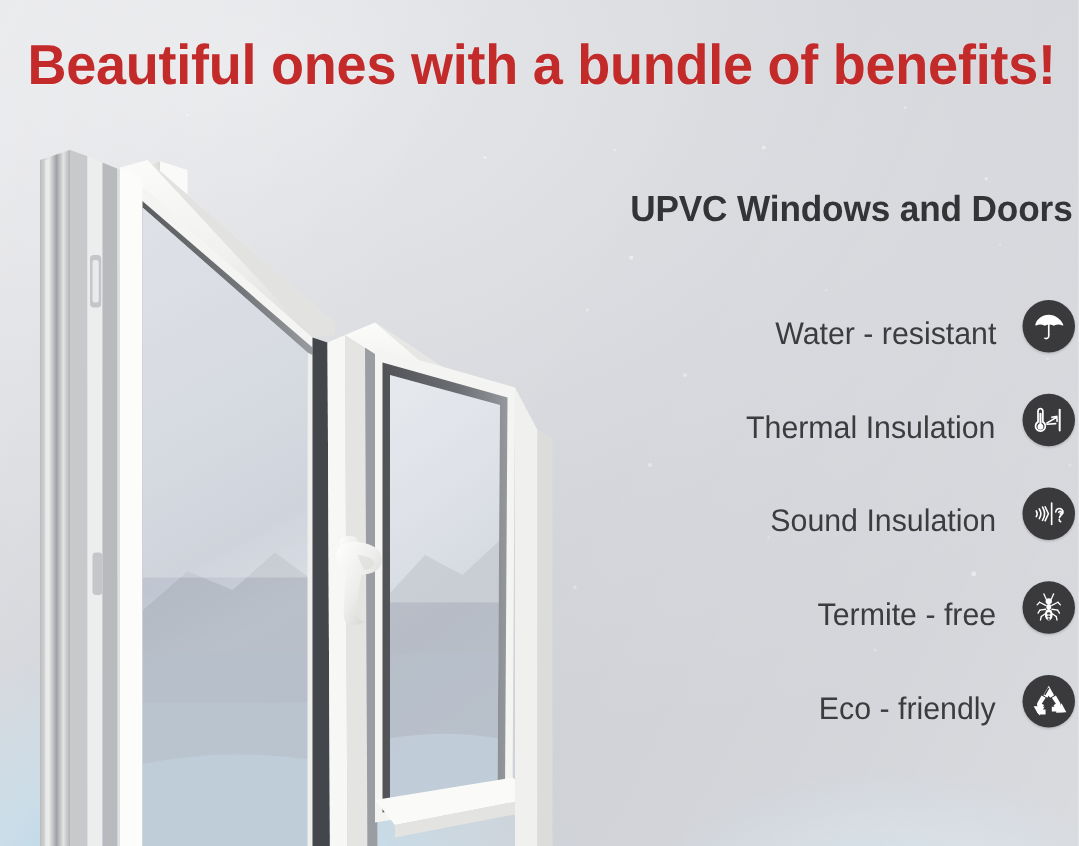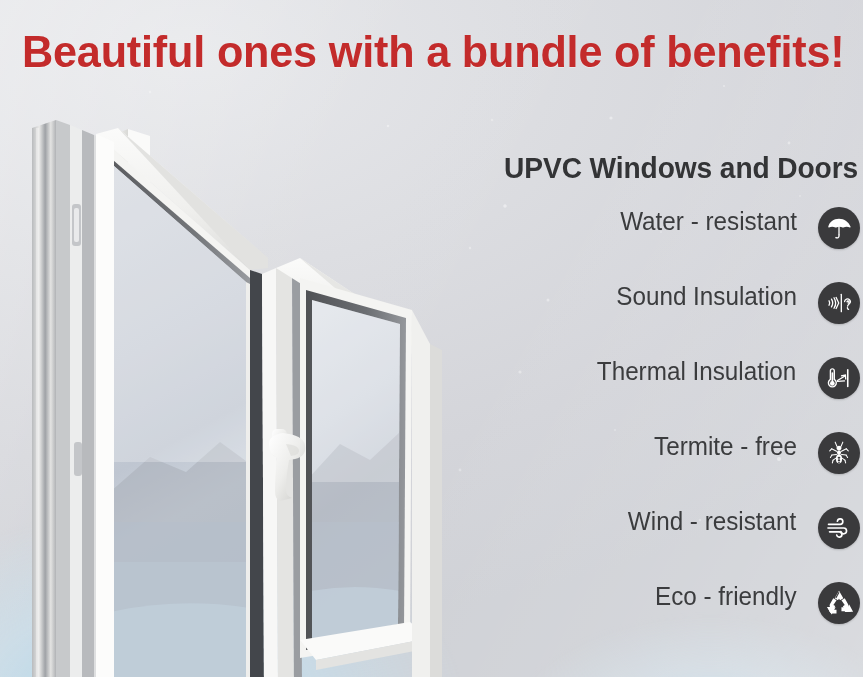--- a/index.html
+++ b/index.html
@@ -85,21 +85,21 @@
     letter-spacing: -0.1px;
     transform: scaleX(0.97);
     transform-origin: right center;
     white-space: nowrap;
   }
   .feature-list {
     margin-top: 22px;
   }
   .feature-row {
     display: flex;
-    align-items: flex-start;
+    align-items: flex-end;
     justify-content: flex-end;
     height: 75px;
   }
   .feature-label {
     font-size: 25px;
     color: #3b3c3e;
     text-align: right;
     white-space: nowrap;
     padding-right: 22px;
     transform: scaleX(0.97);
@@ -322,52 +322,52 @@
               <circle cx="21" cy="9.8" r=".85"></circle>
               <circle cx="24.5" cy="11.3" r=".85"></circle>
               <circle cx="11.2" cy="12.4" r=".7"></circle>
               <circle cx="20.1" cy="12.2" r=".7"></circle>
             </g>
           </svg>
         </div>
       </div>
 
       <div class="feature-row">
+        <div class="feature-label">Thermal Insulation</div>
+        <div class="icon-badge">
+          <svg width="28" height="28" viewBox="0 0 32 32" aria-hidden="true">
+            <g fill="#ffffff">
+              <path d="M8.4 4.8c-1.7 0-3 1.3-3 3v9.4a5.3 5.3 0 1 0 6 0V7.8c0-1.7-1.3-3-3-3zm0 1.6c.8 0 1.4.6 1.4 1.4v10.3l.4.3a3.7 3.7 0 1 1-3.6 0l.4-.3V7.8c0-.8.6-1.4 1.4-1.4z"></path>
+              <rect x="7.5" y="9.4" width="1.9" height="11.4" rx=".95"></rect>
+              <circle cx="8.4" cy="22.2" r="2.7"></circle>
+              <rect x="25.1" y="5.6" width="1.8" height="21" rx=".9"></rect>
+              <path d="M14.2 19.6l8.6-5 .1 3.2 1.5-.1 -.4-5.9 -5.8 1 .1 1.5 3.1-.5 -8 4.7z"></path>
+              <rect x="13.6" y="19.2" width="9.4" height="1.5" rx=".75" transform="rotate(-4 13.6 19.2)"></rect>
+            </g>
+          </svg>
+        </div>
+      </div>
+
+      <div class="feature-row">
         <div class="feature-label">Sound Insulation</div>
         <div class="icon-badge">
           <svg width="28" height="28" viewBox="0 0 32 32" aria-hidden="true">
             <g stroke="#ffffff" fill="none" stroke-width="1.5" stroke-linecap="round">
               <path d="M4.6 13.4a5 5 0 0 1 0 5.2"></path>
               <path d="M7.4 11.6a8.2 8.2 0 0 1 0 8.8"></path>
               <path d="M10.3 10a11.3 11.3 0 0 1 0 12"></path>
             </g>
             <g fill="#ffffff">
               <path d="M13.1 8.8l3.4 7.2 -3.4 7.2 -1.3-.6 3.1-6.6 -3.1-6.6z"></path>
               <rect x="17.9" y="5.4" width="1.5" height="21.2" rx=".7"></rect>
             </g>
             <g stroke="#ffffff" fill="none" stroke-width="1.5" stroke-linecap="round" stroke-linejoin="round">
               <path d="M22.4 14.3a3.3 3.3 0 0 1 5.6-2.1 3.2 3.2 0 0 1 .1 4.3c-1.1 1.2-2.1 1.8-2.3 3.1"></path>
               <path d="M25.2 14.6a1.2 1.2 0 1 1 1.3 1.5"></path>
               <path d="M25.6 21.4c-.1.9.4 1.6 1.3 1.8"></path>
-            </g>
-          </svg>
-        </div>
-      </div>
-
-      <div class="feature-row">
-        <div class="feature-label">Thermal Insulation</div>
-        <div class="icon-badge">
-          <svg width="28" height="28" viewBox="0 0 32 32" aria-hidden="true">
-            <g fill="#ffffff">
-              <path d="M8.4 4.8c-1.7 0-3 1.3-3 3v9.4a5.3 5.3 0 1 0 6 0V7.8c0-1.7-1.3-3-3-3zm0 1.6c.8 0 1.4.6 1.4 1.4v10.3l.4.3a3.7 3.7 0 1 1-3.6 0l.4-.3V7.8c0-.8.6-1.4 1.4-1.4z"></path>
-              <rect x="7.5" y="9.4" width="1.9" height="11.4" rx=".95"></rect>
-              <circle cx="8.4" cy="22.2" r="2.7"></circle>
-              <rect x="25.1" y="5.6" width="1.8" height="21" rx=".9"></rect>
-              <path d="M14.2 19.6l8.6-5 .1 3.2 1.5-.1 -.4-5.9 -5.8 1 .1 1.5 3.1-.5 -8 4.7z"></path>
-              <rect x="13.6" y="19.2" width="9.4" height="1.5" rx=".75" transform="rotate(-4 13.6 19.2)"></rect>
             </g>
           </svg>
         </div>
       </div>
 
       <div class="feature-row">
         <div class="feature-label">Termite - free</div>
         <div class="icon-badge">
           <svg width="28" height="28" viewBox="0 0 32 32" aria-hidden="true">
             <g fill="#ffffff" stroke="#ffffff" stroke-width="1.2" stroke-linecap="round">
@@ -391,32 +391,20 @@
             </g>
             <g fill="#3a3a3c">
               <ellipse cx="16" cy="21.4" rx="1.5" ry="1.1"></ellipse>
               <ellipse cx="16" cy="24.2" rx="1.4" ry="1"></ellipse>
               <ellipse cx="16" cy="26.6" rx="1.1" ry=".8"></ellipse>
             </g>
           </svg>
         </div>
       </div>
 
-      <div class="feature-row">
-        <div class="feature-label">Wind - resistant</div>
-        <div class="icon-badge">
-          <svg width="28" height="28" viewBox="0 0 32 32" aria-hidden="true">
-            <g stroke="#ffffff" fill="none" stroke-width="1.9" stroke-linecap="round" stroke-linejoin="round">
-              <path d="M4 11.8h13.3a3.1 3.1 0 1 0-3.1-3.5"></path>
-              <path d="M3.4 16h17.9a3.3 3.3 0 1 1-3.2 4"></path>
-              <path d="M5.2 20.4h11.1a3 3 0 1 1-2.9 3.7"></path>
-            </g>
-          </svg>
-        </div>
-      </div>
 
       <div class="feature-row">
         <div class="feature-label">Eco - friendly</div>
         <div class="icon-badge">
           <svg width="30" height="30" viewBox="0 0 32 32" aria-hidden="true">
             <g fill="#ffffff">
               <path d="M16 2.8l4.6 8 -3.6 2.1 -1-1.8 -1 1.8 -3.6-2.1z"></path>
               <path d="M13.4 13.1 9.9 11 6.4 17.1c-.9 1.6-.3 3.6 1.3 4.5l2.2 1.3 2.1-3.6 -2-1.2 3.4-5z"></path>
               <path d="M18.6 13.1 22.1 11l3.6 6.2c.9 1.6.3 3.6-1.3 4.5l-2.2 1.3 -2.1-3.6 2-1.2 -3.5-5.1z"></path>
               <path d="M9.1 23.1h4.2v4.1H9.1c-1.9 0-3.4-1.5-3.4-3.4 0-.3 0-.5.1-.7h3.3z"></path>

